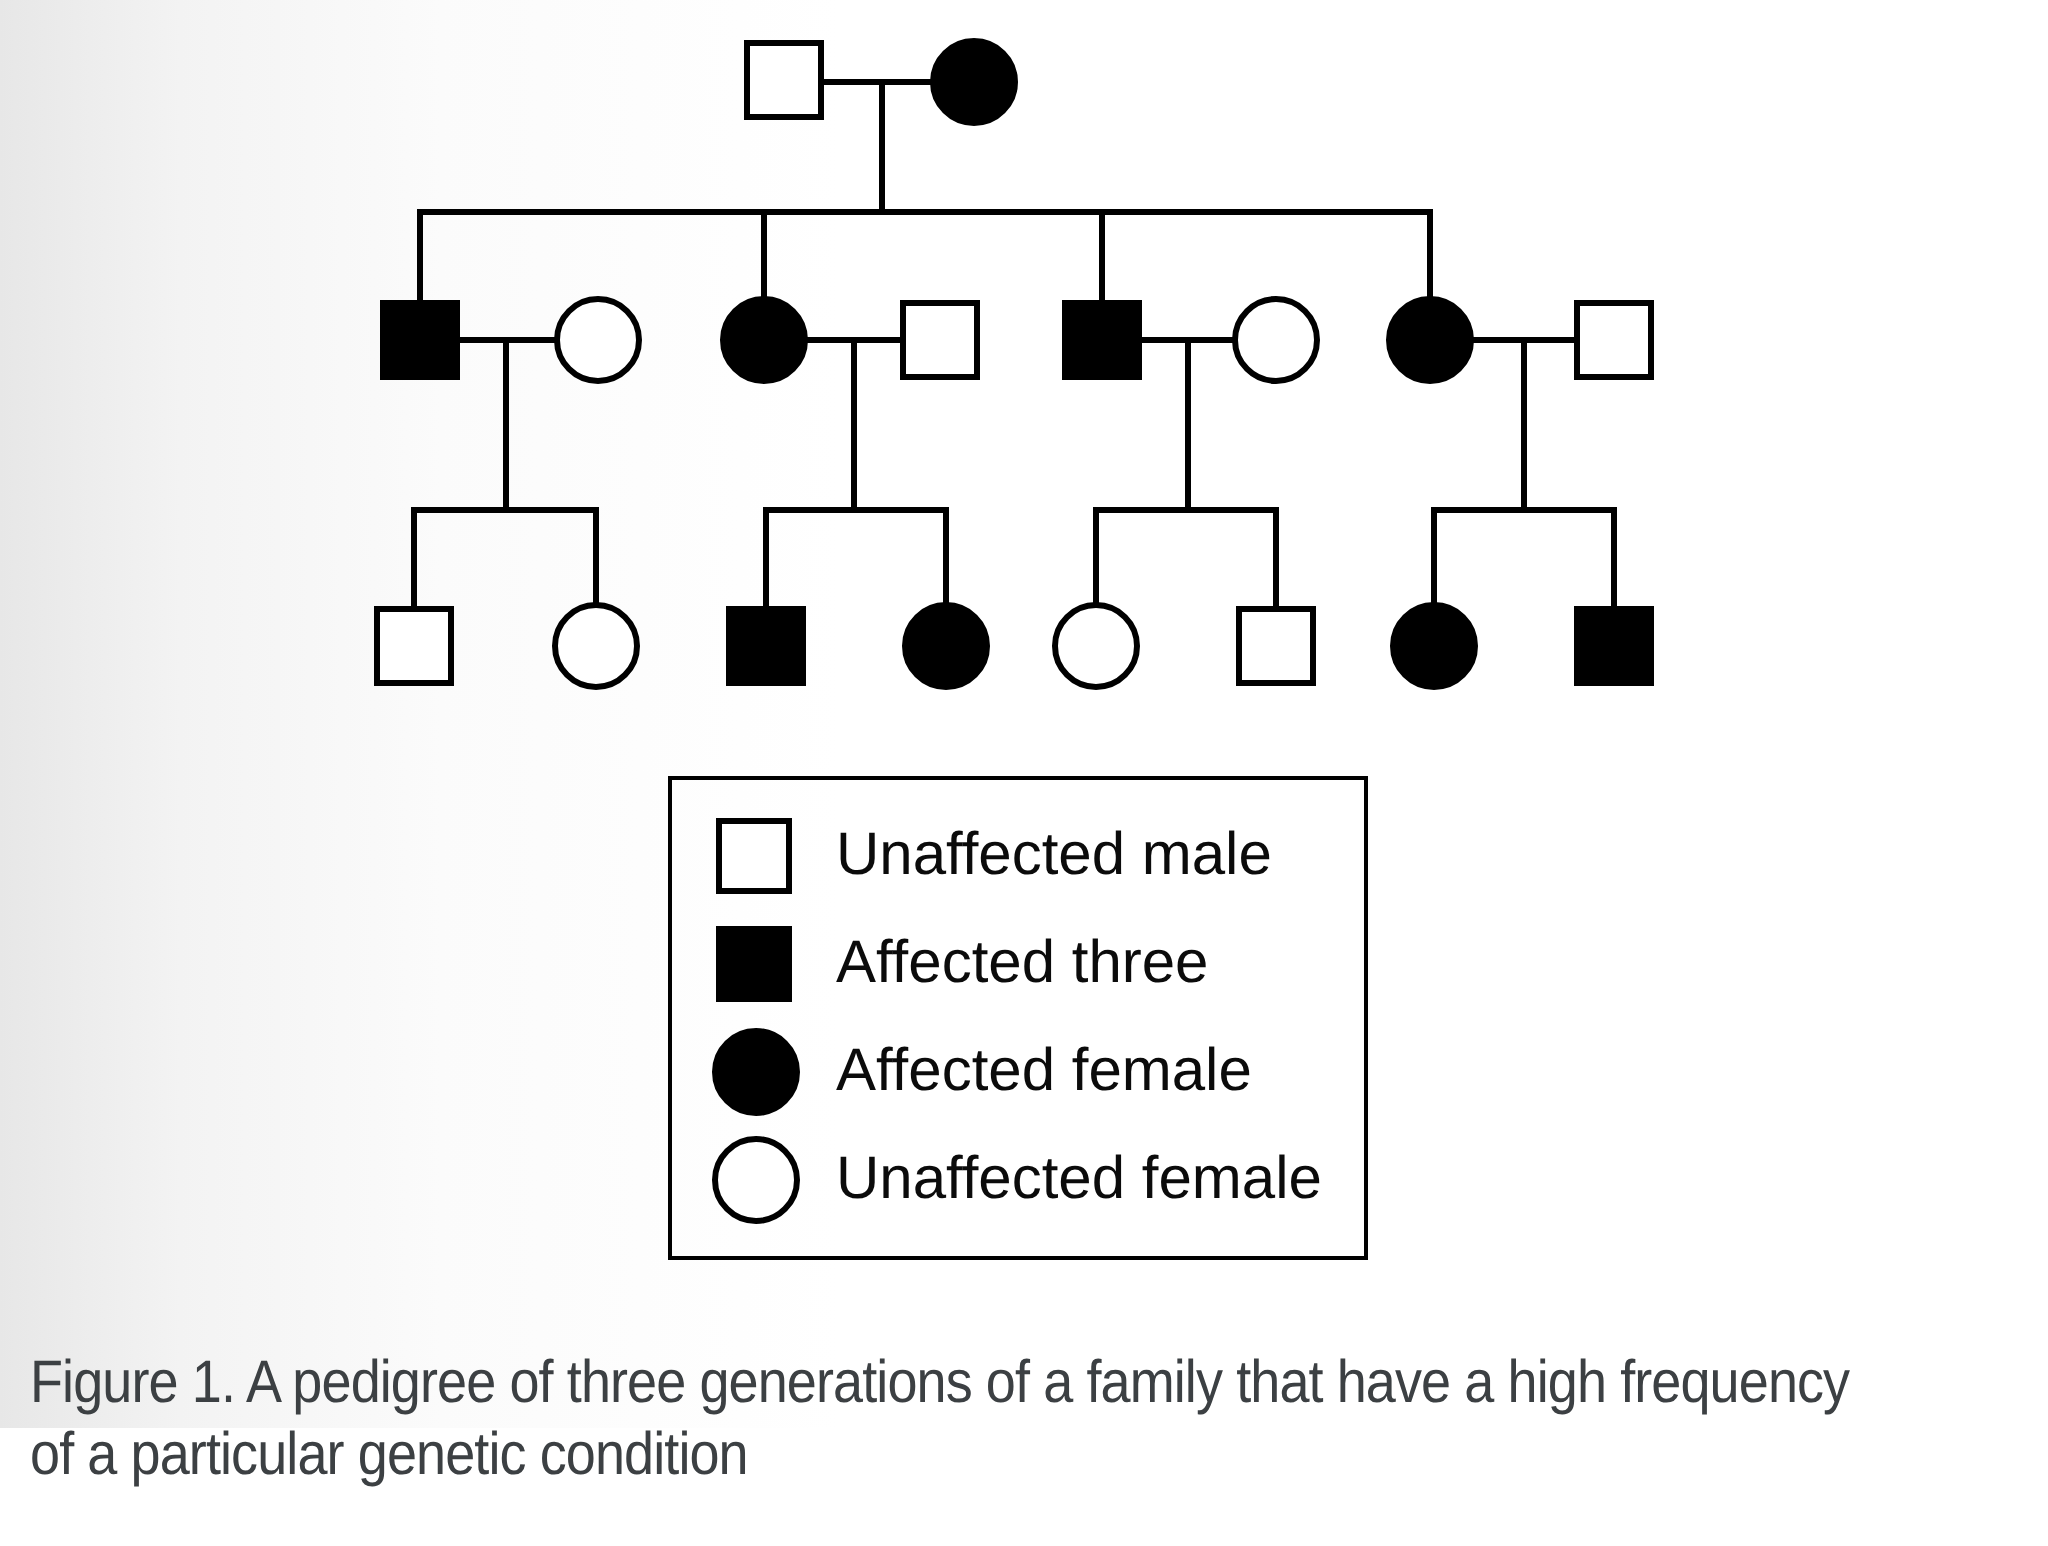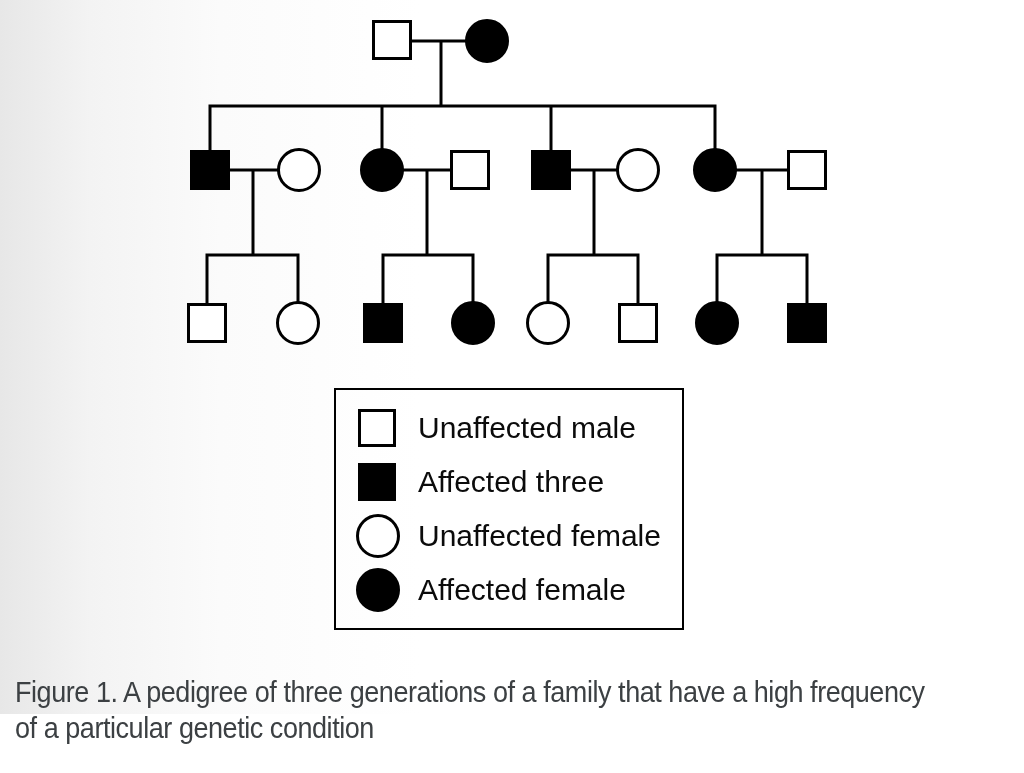--- a/index.html
+++ b/index.html
@@ -140,26 +140,26 @@
   <div class="legend-box">
     <div class="legend-row">
       <span class="legend-sym square"></span>
       <span class="legend-label">Unaffected male</span>
     </div>
     <div class="legend-row">
       <span class="legend-sym square filled"></span>
       <span class="legend-label">Affected three</span>
     </div>
     <div class="legend-row">
+      <span class="legend-sym circle filled"></span>
+      <span class="legend-label">Affected female</span>
+    </div>
+    <div class="legend-row">
       <span class="legend-sym circle"></span>
       <span class="legend-label">Unaffected female</span>
-    </div>
-    <div class="legend-row">
-      <span class="legend-sym circle filled"></span>
-      <span class="legend-label">Affected female</span>
     </div>
   </div>
 
   <div class="caption">
     <div>Figure 1. A pedigree of three generations of a family that have a high frequency</div>
     <div>of a particular genetic condition</div>
   </div>
 
 </div>
 

